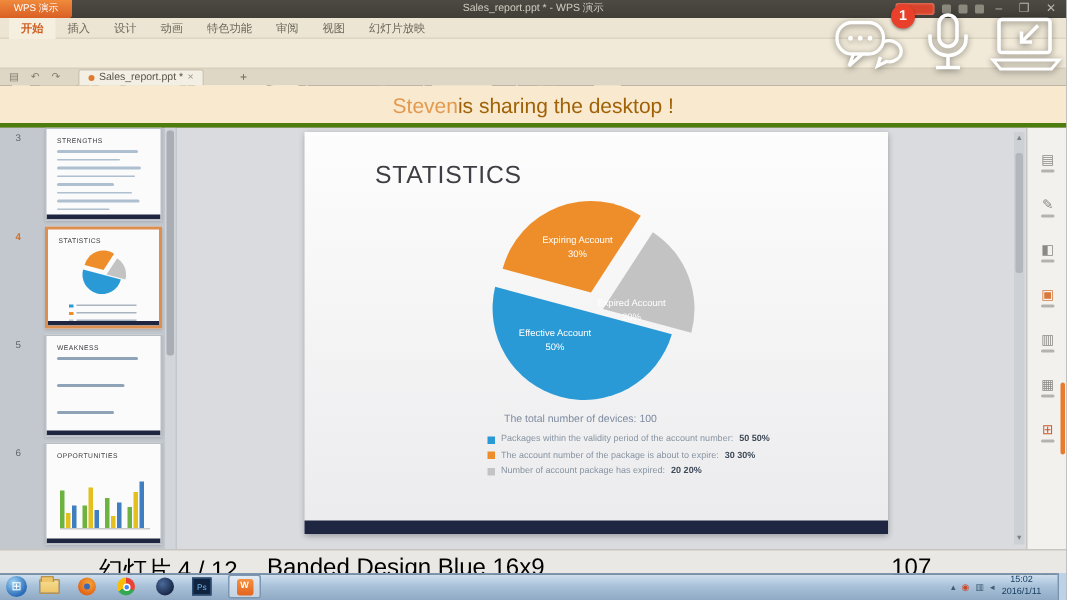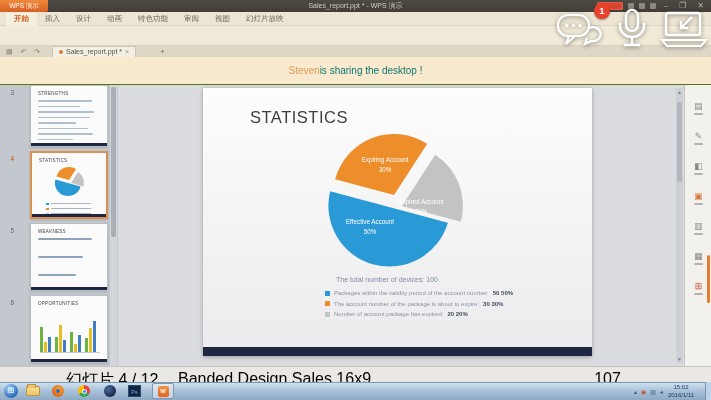--- a/index.html
+++ b/index.html
@@ -29,23 +29,23 @@
   .rib-chip { background:#e6dec9; border:1px solid #d2c9b2; border-radius:1px; }
 
   .doctabs { left:0; top:46px; width:711px; height:11px; background:#ded7c6; }
   .dt-icons { left:6px; top:46px; font-size:7px; color:#7c786c; letter-spacing:3px; line-height:11px; }
   .doc-tab { left:52px; top:46px; height:11px; background:#f3efe4; border:1px solid #cfc8b6; border-bottom:none; border-radius:2px 2px 0 0; font-size:7px; color:#57544b; line-height:10px; padding:0 6px; display:flex; align-items:center; gap:3px; }
   .doc-dot { width:4px; height:4px; border-radius:50%; background:#e07b2e; display:inline-block; }
   .doc-x { color:#9b9587; font-size:7px; }
   .new-tab { left:160px; top:46px; font-size:8px; color:#6f695c; line-height:11px; }
 
   
-  .banner { left:0; top:57px; width:711px; height:28px; background:#f8e9cf; border-bottom:1px solid #4d7c0f; display:flex; align-items:center; justify-content:center; font-size:10px; z-index:5;text-align:center; }
+  .banner { left:0; top:57px; width:711px; height:28px; background:#f8e9cf; border-bottom:3px solid #4d7c0f; display:flex; align-items:center; justify-content:center; font-size:14px; z-index:5;text-align:center; }
   .banner .speaker { color:#e49a4e; }
-  .banner .rest { color:#0f766e; }
+  .banner .rest { color:#a16207; }
 
   
   .thumb-panel { left:0; top:85px; width:118px; height:281px; background:#c3c8cf; }
   .canvas { left:118px; top:85px; width:566px; height:281px; background:#d9dbdf; }
   .right-toolbar { left:684px; top:85px; width:27px; height:281px; background:#f2f1ee; border-left:1px solid #c9c7c3; }
 
   .thumb { background:#fbfbfb; border:1px solid #b9bec4; box-shadow:0 1px 2px rgba(0,0,0,.15); overflow:hidden; }
   .thumb.selected { border:2px solid #dd8f4f; }
   .thumb-num { font-size:6.5px; color:#5f646b; width:12px; text-align:right; }
   .thumb-num.sel { color:#d06f2a; font-weight:bold; }
@@ -326,21 +326,21 @@
       </div>
     <div class="rt-item">
         <div class="rt-glyph" style="color:#c95a2e;">⊞</div>
         <div class="rt-lbl"></div>
       </div>
     <div class="rt-orange"></div>
   </div>
 
   <div class="abs statusbar"></div>
   <div class="abs sb-item" style="left:66px;">幻灯片 4 / 12</div>
-  <div class="abs sb-item" style="left:178px;">Banded Design Sales 16x9</div>
+  <div class="abs sb-item" style="left:178px;">Banded Design Blue 16x9</div>
   <div class="abs sb-item sb-icons" style="left:543px;">
     <span class="view-glyph">✓</span>
     <span class="view-glyph">▭</span>
     <span class="view-glyph">▤</span>
     <span class="view-glyph">▦</span>
     <span class="view-glyph orange">▶</span>
     <span>107 %</span>
     <span>–</span>
     <span class="zoom-track"><span class="zoom-fill"></span><span class="zoom-handle"></span></span>
     <span>+</span>

